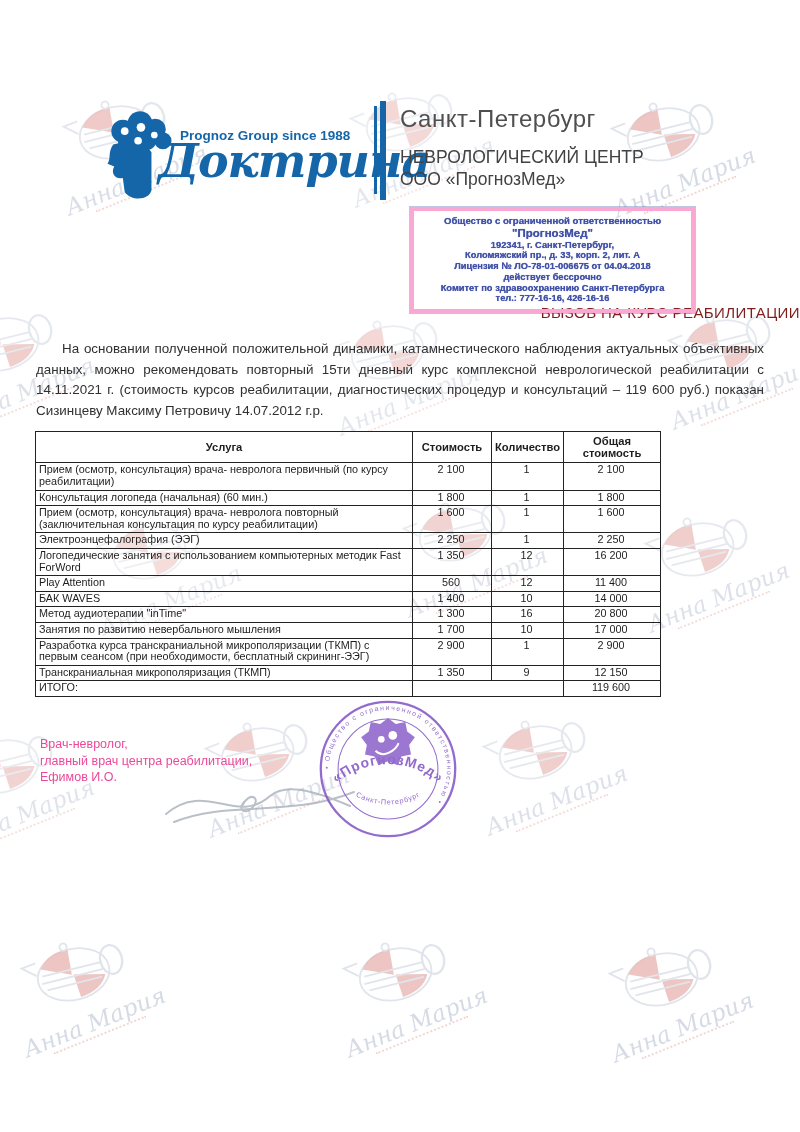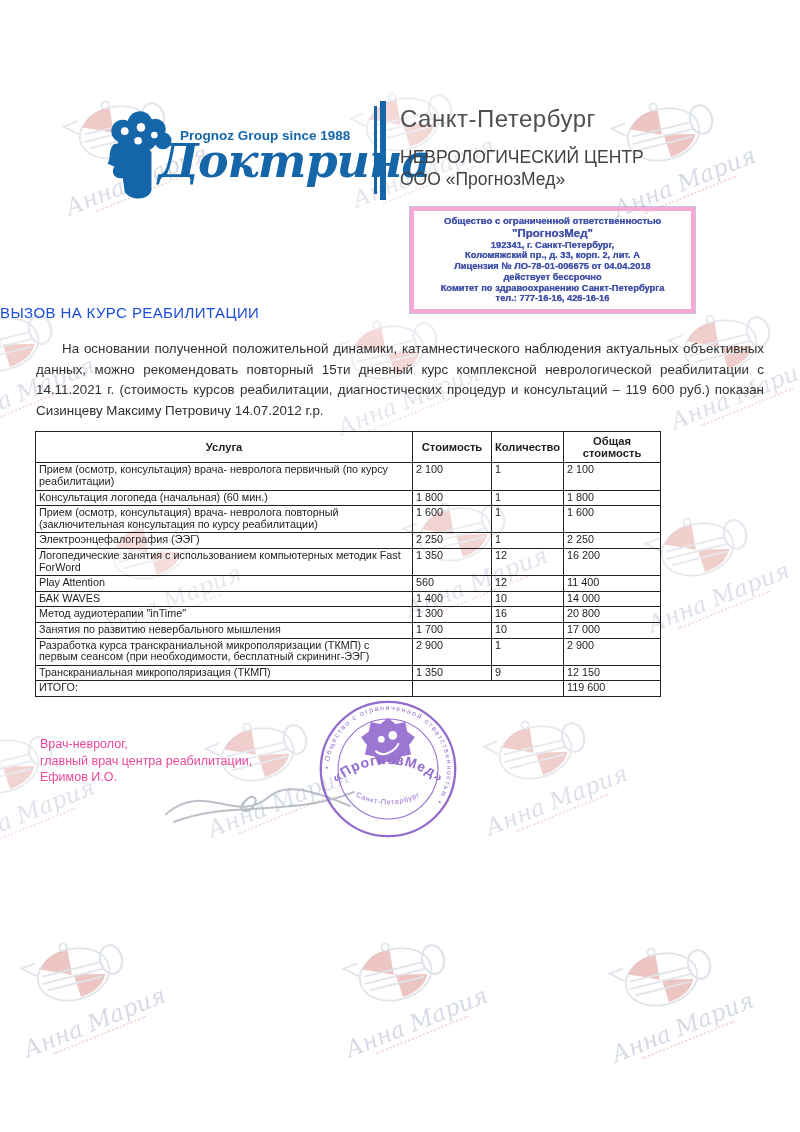--- a/index.html
+++ b/index.html
@@ -21,33 +21,33 @@
   .hdr-city{font-size:24px;color:#4f4f4f;letter-spacing:.5px;z-index:2;}
   .hdr-line{font-size:17.5px;color:#424242;z-index:2;}
   
   .stampbox{left:410px;top:207px;width:277px;height:93px;border:4px solid #f9a8d4;
             box-shadow:0 0 0 1px rgba(74,90,176,.35);text-align:center;color:#4152a8;
             font-weight:bold;font-size:9.3px;line-height:10.7px;padding-top:5px;
             z-index:3;text-shadow:0 0 .7px #4152a8;}
   .stampbox .l0{font-size:9.6px;}
   .stampbox .l1{font-size:11.5px;line-height:13px;}
   
-  .doc-title{left:0;top:304px;width:100%;text-align:left;font-size:15px;
-             letter-spacing:.4px;color:#1d4ed8;z-index:2;}
+  .doc-title{left:0;top:304px;width:100%;text-align:right;font-size:15px;
+             letter-spacing:.4px;color:#7f1d1d;z-index:2;}
   .body-text{left:31px;top:334px;width:738px;text-align:justify;font-size:13.4px;
              line-height:20.5px;color:#303030;z-index:2;}
   .body-text p{margin:5px;text-indent:26px;}
   
   table.svc{left:35px;top:431px;position:absolute;border-collapse:collapse;z-index:2;
             font-size:10.8px;line-height:11.6px;color:#1d1d1d;table-layout:fixed;width:625px;}
   table.svc td,table.svc th{border:1.5px solid #222;padding:1px 5px 2px 3px;
             vertical-align:top;overflow:hidden;}
   table.svc th{font-size:11.2px;line-height:12.2px;text-align:center;vertical-align:middle;
             padding:3px 2px;}
-  td.c-num{text-align:left;padding-right:5px;}
+  td.c-num{text-align:center;padding-right:5px;}
   
   .sig-block{left:40px;top:736px;font-size:12.5px;line-height:16.5px;color:#ec4899;z-index:2;}
   .sig-svg{left:158px;top:762px;z-index:3;}
   
   .round-stamp{left:316px;top:697px;width:144px;height:144px;z-index:4;opacity:.92;}
 </style>
 </head>
 <body>
 
 <div class="page">

